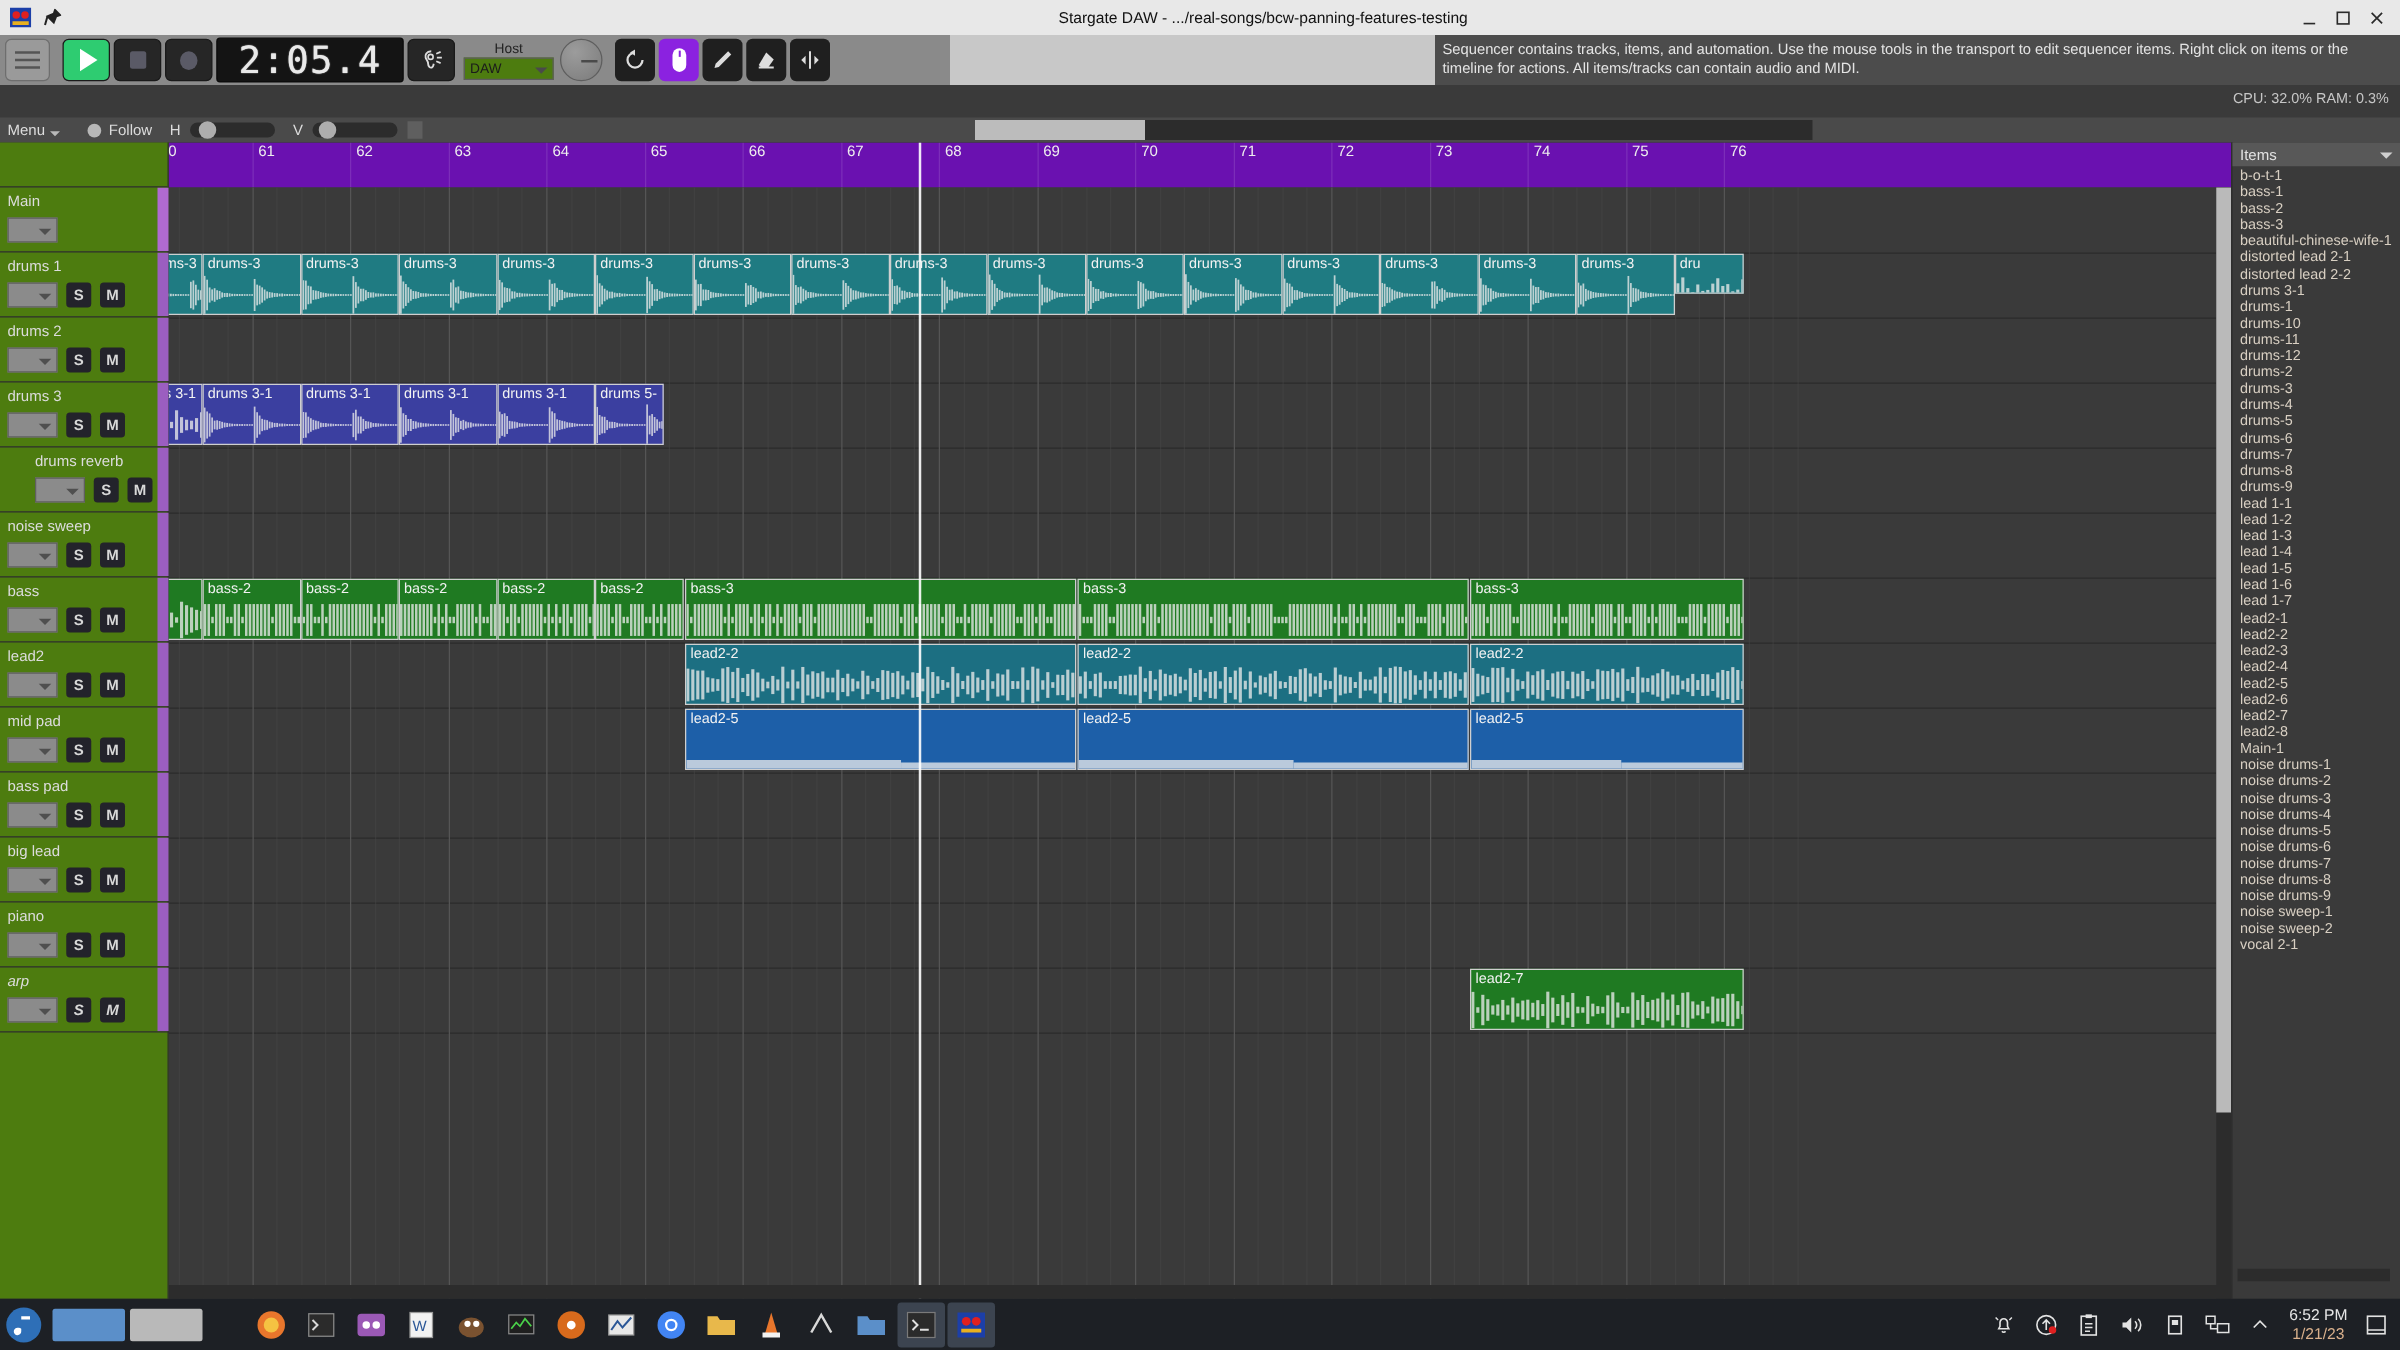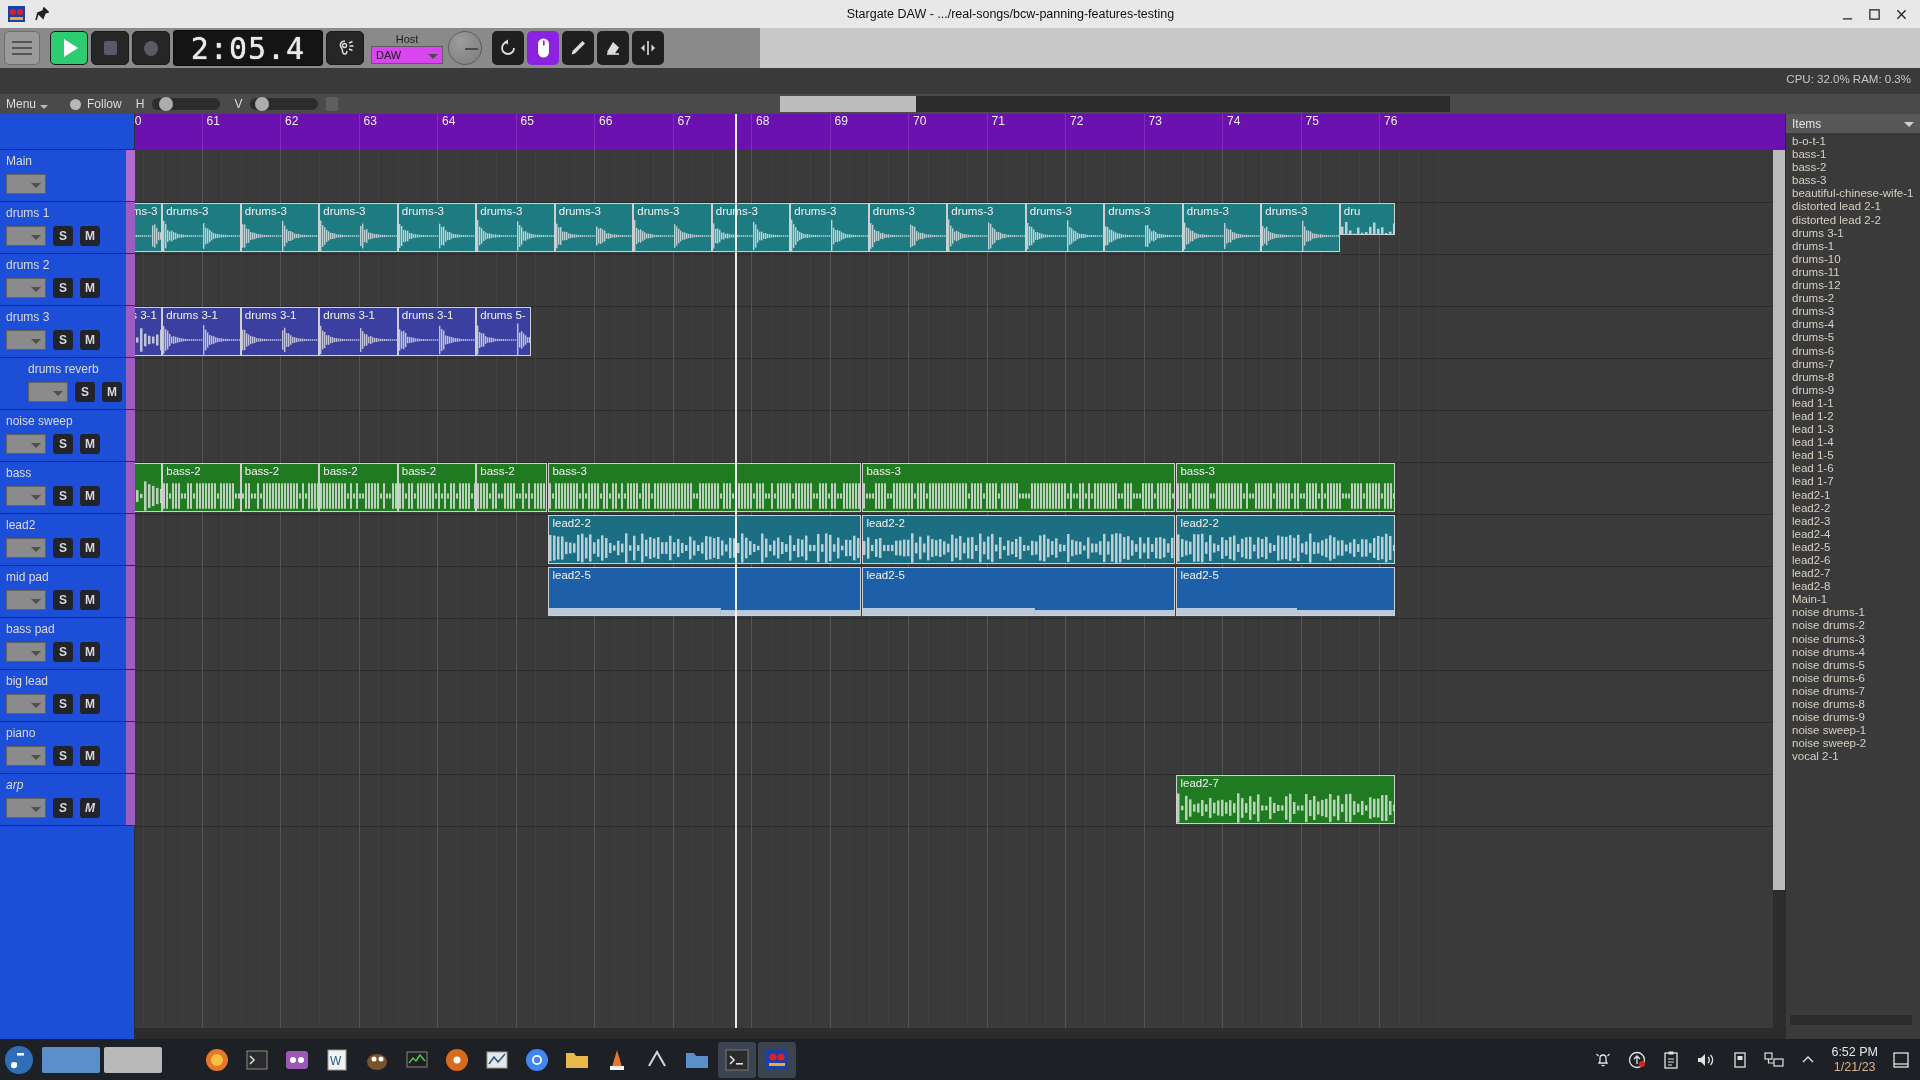--- a/index.html
+++ b/index.html
@@ -63,21 +63,21 @@
     display: flex; align-items: center; justify-content: center;
     font-family: "DejaVu Sans Mono", monospace;
     color: #e9e9e9; font-size: 30px; letter-spacing: 1px;
     border: 1px solid #0a0a0a;
   }
   .lcd span { font-weight: 400; text-shadow: 0 0 1px #fff; }
 
   .host-box { display: flex; flex-direction: column; align-items: center; width: 76px; margin-left: 2px; }
   .host-label { font-size: 11px; color: #222; line-height: 13px; }
   .host-select {
-    width: 72px; height: 18px; background: #d946ef; border: 1px solid #5d5d5d;
+    width: 72px; height: 18px; background: #4d7c0f; border: 1px solid #5d5d5d;
     font-size: 11px; color: #1b1b1b; display: flex; align-items: center;
     padding-left: 4px; position: relative; cursor: pointer;
   }
   .host-select .caret {
     position: absolute; right: 4px; top: 7px;
     width: 0; height: 0; border-left: 5px solid transparent; border-right: 5px solid transparent;
     border-top: 5px solid #4a4a4a;
   }
   .knob {
     width: 34px; height: 34px; border-radius: 50%;
@@ -140,21 +140,21 @@
   .t2-scrollthumb { width: 136px; height: 16px; background: #bcbcbc; }
 
   
   .main {
     position: absolute; top: 114px; left: 0; width: 1920px; height: 925px; background: #3a3a3a;
   }
 
   
   .track-col {
     position: absolute; left: 0; top: 0; width: 135px; height: 925px;
-    background: #1d4ed8; border-right: 1px solid #2e2e2e;
+    background: #4d7c0f; border-right: 1px solid #2e2e2e;
   }
   .track-hdr {
     position: relative; border-bottom: 1px solid #2e2e2e; padding: 4px 6px 0 6px;
     width: 135px; overflow: hidden;
   }
   .track-name { font-size: 12px; color: #dcdcdc; line-height: 15px; white-space: nowrap; }
   .track-ctrls { display: flex; align-items: center; gap: 7px; margin-top: 5px; }
   .track-select {
     width: 40px; height: 20px; background: #8b8b8b; border: 1px solid #5f5f5f;
     position: relative; cursor: pointer;
@@ -349,20 +349,21 @@
       </div>
       <div class="tool-btn">
         <svg width="20" height="20" viewBox="0 0 20 20">
           <rect x="9.2" y="3" width="1.6" height="14" fill="#ddd"></rect>
           <path d="M6.5 6.5 L3 10 L6.5 13.5 Z" fill="#ddd"></path>
           <path d="M13.5 6.5 L17 10 L13.5 13.5 Z" fill="#ddd"></path>
         </svg>
       </div>
     </div>
 
+    <div style="position:absolute;left:1148px;top:0;width:772px;height:40px;background:#4c4c4c;color:#e4e4e4;font-size:11.8px;line-height:14.5px;padding:4px 6px;">Sequencer contains tracks, items, and automation. Use the mouse tools in the transport to edit sequencer items. Right click on items or the timeline for actions.  All items/tracks can contain audio and MIDI.</div>
   </div>
 
   <div class="tabbar">
     <div class="cpu-ram">CPU: 32.0% RAM: 0.3%</div>
   </div>
 
   <div class="toolbar2">
     <div class="menu-btn">
       <span>Menu</span>
       <span class="caret"></span>

